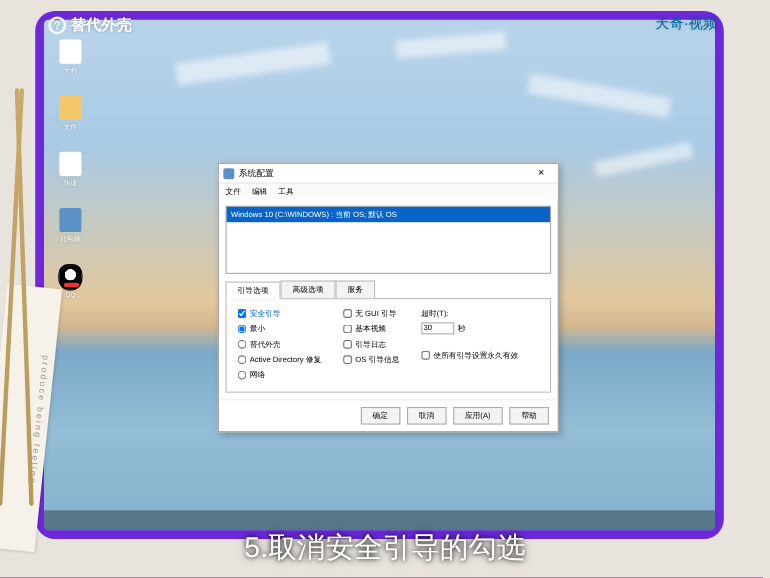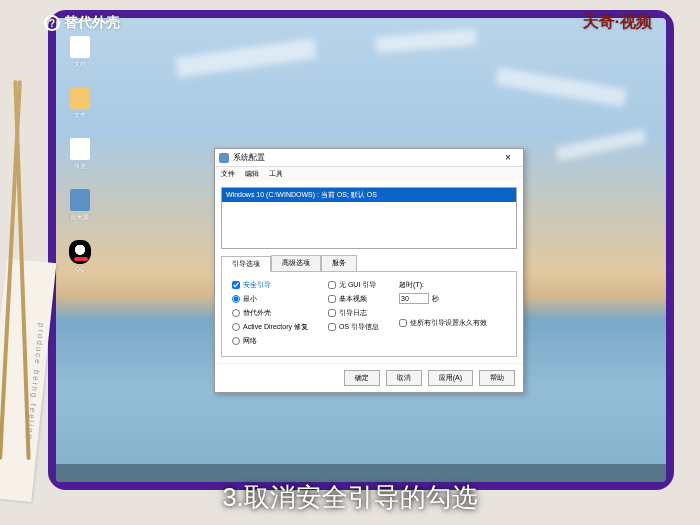--- a/index.html
+++ b/index.html
@@ -5,22 +5,22 @@
 * { margin: 0; padding: 0; box-sizing: border-box; }
 body {
   width: 700px; height: 525px;
   font-family: "Microsoft YaHei", "SimSun", sans-serif;
   background: #e8e4dd;
   position: relative;
   overflow: hidden;
 }
 .frame {
   position: absolute;
-  left: 48px; top: 10px; width: 626px; height: 480px;
-  background: #4c1d95;
+  left: 32px; top: 10px; width: 626px; height: 480px;
+  background: #6d28d9;
   border-radius: 18px;
   padding: 8px;
 }
 .screen {
   width: 100%; height: 100%;
   background: linear-gradient(180deg,
     #b8d4ea 0%, #a9cae4 25%, #e2c89e 55%, #d4b890 60%,
     #7ba9c8 65%, #94bdd6 80%, #83b1cc 100%);
   position: relative;
   overflow: hidden;
@@ -41,21 +41,21 @@
   display: flex; align-items: center; gap: 4px;
   text-shadow: 0 0 3px rgba(0,0,0,0.3);
   z-index: 50;
 }
 .watermark-tl .q {
   width: 16px; height: 16px; border: 2px solid #fff; border-radius: 50%;
   display: inline-flex; align-items: center; justify-content: center; font-size: 10px;
 }
 .watermark-tr {
   position: absolute; right: 48px; top: 12px;
-  color: #7f1d1d; font-size: 16px; font-weight: bold;
+  color: #0369a1; font-size: 13px; font-weight: normal;
   text-shadow: 0 0 3px rgba(0,0,0,0.3);
   z-index: 50;
 }
 
 .desktop-icons {
   position: absolute; left: 10px; top: 18px;
   display: flex; flex-direction: column; gap: 18px;
 }
 .di { width: 28px; display: flex; flex-direction: column; align-items: center; gap: 2px; }
 .di-ico { width: 20px; height: 22px; background: #fff; border-radius: 2px; }
@@ -270,13 +270,13 @@
         <button class="btn">取消</button>
         <button class="btn">应用(A)</button>
         <button class="btn">帮助</button>
       </div>
     </div>
 
     <div class="taskbar"></div>
   </div>
 </div>
 
-<div class="subtitle">3.取消安全引导的勾选</div>
+<div class="subtitle">5.取消安全引导的勾选</div>
 
 </body></html>

